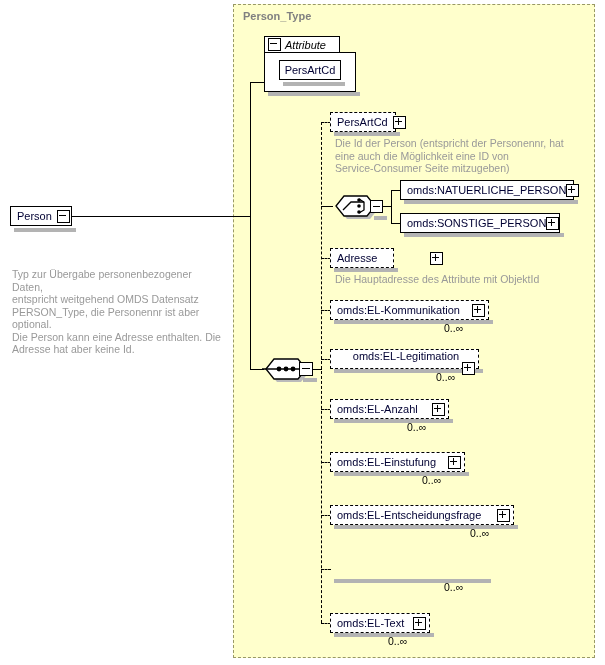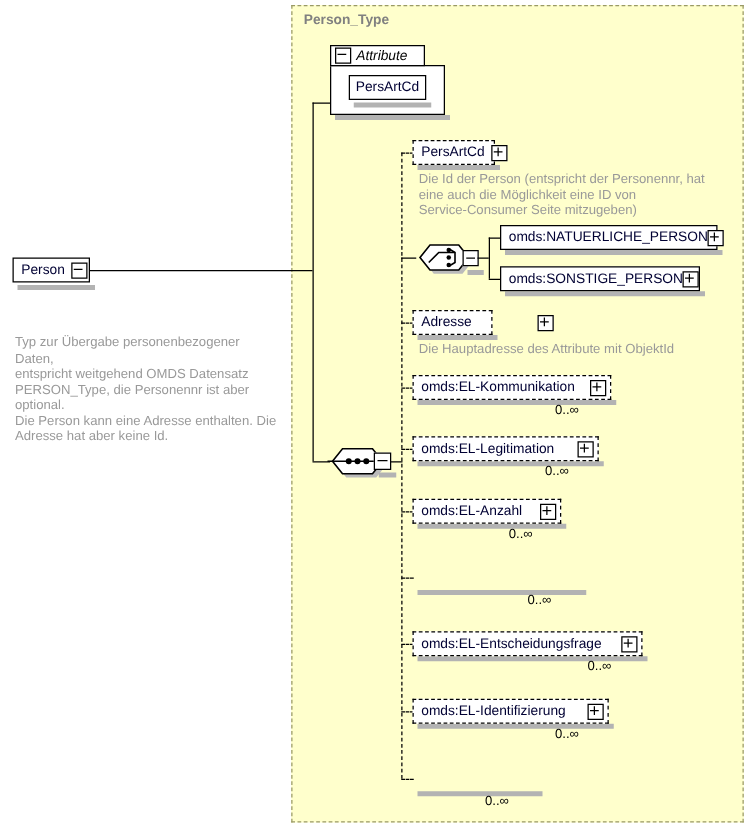--- a/index.html
+++ b/index.html
@@ -263,51 +263,55 @@
   <div class="hline dash" style="left:321px; top:310px; width:10px; height:1px;"></div>
   <div class="shadow" style="left:334px; top:320px; width:159px; height:4px;"></div>
   <div class="node dashed" style="left:330px; top:300px; width:159px;">
     <span class="label">omds:EL-Kommunikation</span>
     <span class="toggle plus" style="margin-left:auto;"></span>
   </div>
   <div class="card" style="left:444px; top:322px;">0..∞</div>
 
   <div class="hline dash" style="left:321px; top:359px; width:10px; height:1px;"></div>
   <div class="shadow" style="left:334px; top:369px; width:149px; height:4px;"></div>
-  <div class="node dashed" style="left:330px; top:349px; width:149px;">
+  <div class="node dashed" style="left:330px; top:349px; width:149px;flex-direction:column;">
     <span class="label">omds:EL-Legitimation</span>
     <span class="toggle plus" style="margin-left:auto;"></span>
   </div>
   <div class="card" style="left:436px; top:371px;">0..∞</div>
 
   <div class="hline dash" style="left:321px; top:409px; width:10px; height:1px;"></div>
   <div class="shadow" style="left:334px; top:419px; width:119px; height:4px;"></div>
   <div class="node dashed" style="left:330px; top:399px; width:119px;">
     <span class="label">omds:EL-Anzahl</span>
     <span class="toggle plus" style="margin-left:auto;"></span>
   </div>
   <div class="card" style="left:407px; top:421px;">0..∞</div>
 
   <div class="hline dash" style="left:321px; top:462px; width:10px; height:1px;"></div>
   <div class="shadow" style="left:334px; top:472px; width:135px; height:4px;"></div>
+  <div class="node dashed" style="left:330px; top:452px; width:135px;">
+    <span class="label">omds:EL-Einstufung</span>
+    <span class="toggle plus" style="margin-left:auto;"></span>
+  </div>
   <div class="card" style="left:422px; top:474px;">0..∞</div>
 
   <div class="hline dash" style="left:321px; top:515px; width:10px; height:1px;"></div>
   <div class="shadow" style="left:334px; top:525px; width:184px; height:4px;"></div>
   <div class="node dashed" style="left:330px; top:505px; width:184px;">
     <span class="label">omds:EL-Entscheidungsfrage</span>
     <span class="toggle plus" style="margin-left:auto;"></span>
   </div>
   <div class="card" style="left:470px; top:527px;">0..∞</div>
 
   <div class="hline dash" style="left:321px; top:569px; width:10px; height:1px;"></div>
   <div class="shadow" style="left:334px; top:579px; width:157px; height:4px;"></div>
-  <div class="node dashed" style="left:330px; top:559px; width:157px;">
-    <span class="label">omds:EL-Identifizierung</span>
-    <span class="toggle plus" style="margin-left:auto;"></span>
-  </div>
   <div class="card" style="left:444px; top:581px;">0..∞</div>
 
   <div class="hline dash" style="left:321px; top:623px; width:10px; height:1px;"></div>
   <div class="shadow" style="left:334px; top:633px; width:100px; height:4px;"></div>
+  <div class="node dashed" style="left:330px; top:613px; width:100px;">
+    <span class="label">omds:EL-Text</span>
+    <span class="toggle plus" style="margin-left:auto;"></span>
+  </div>
   <div class="card" style="left:388px; top:635px;">0..∞</div>
 
 </div>
 
 </body></html>

